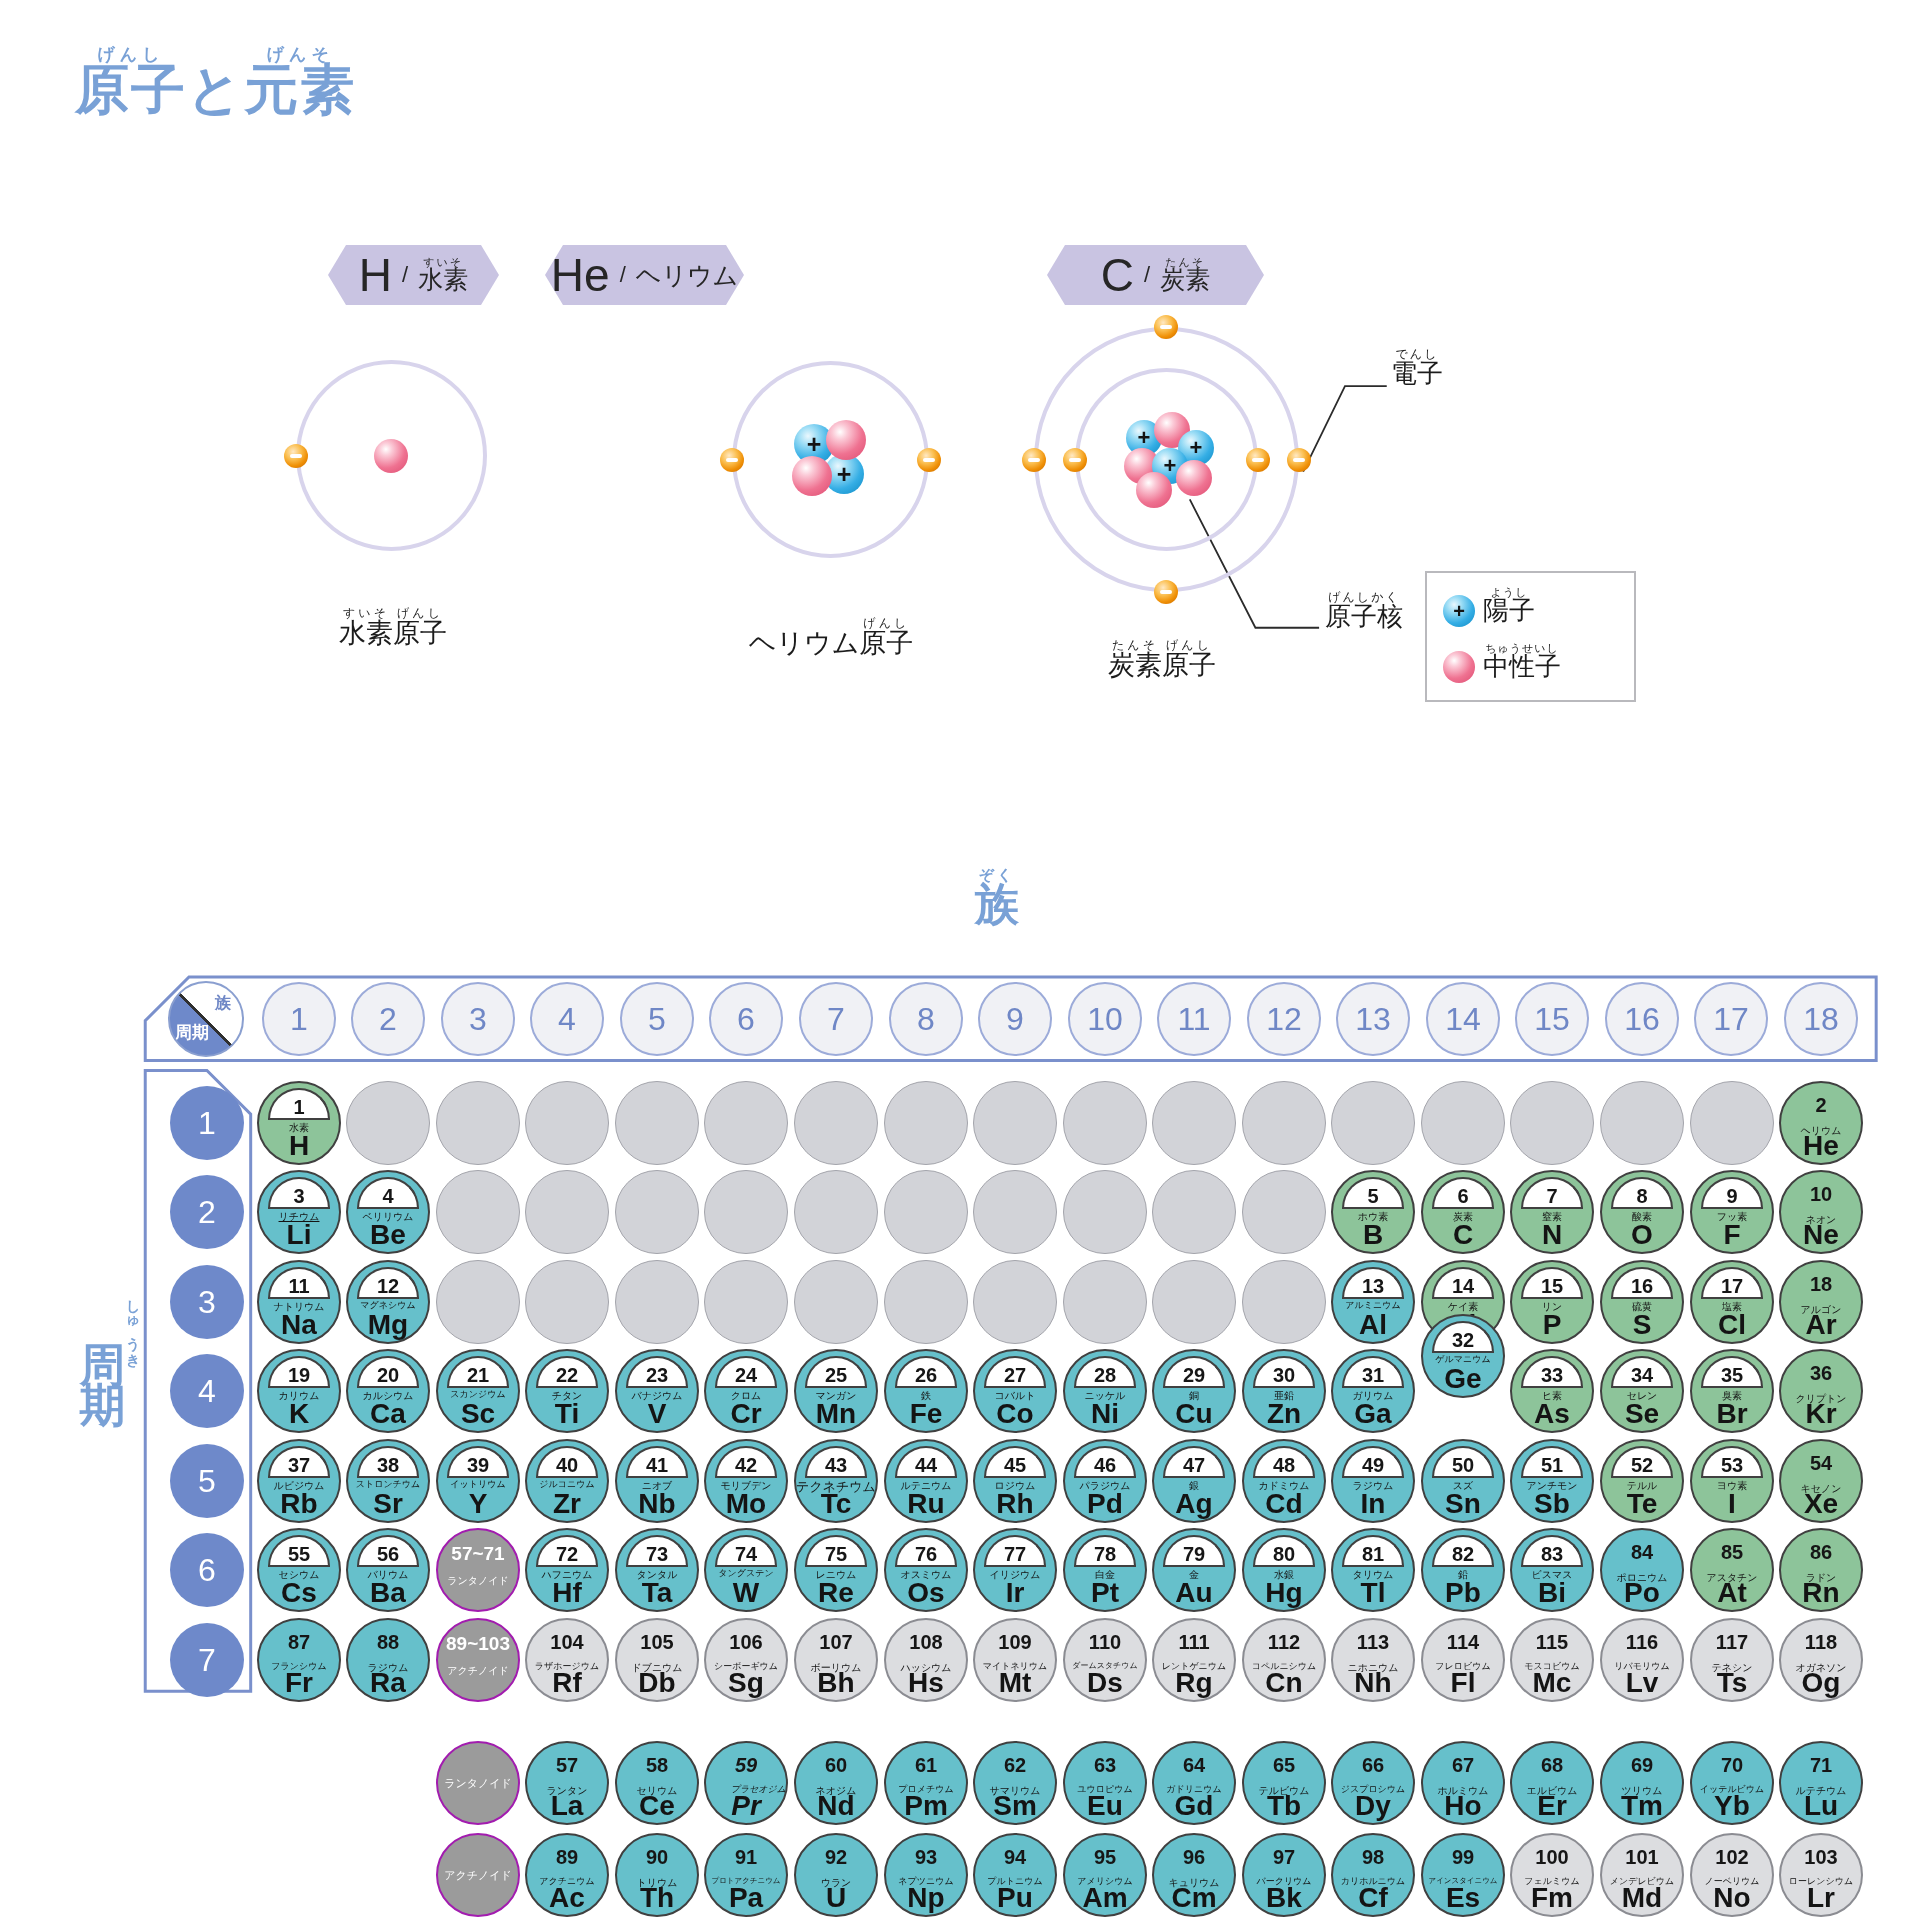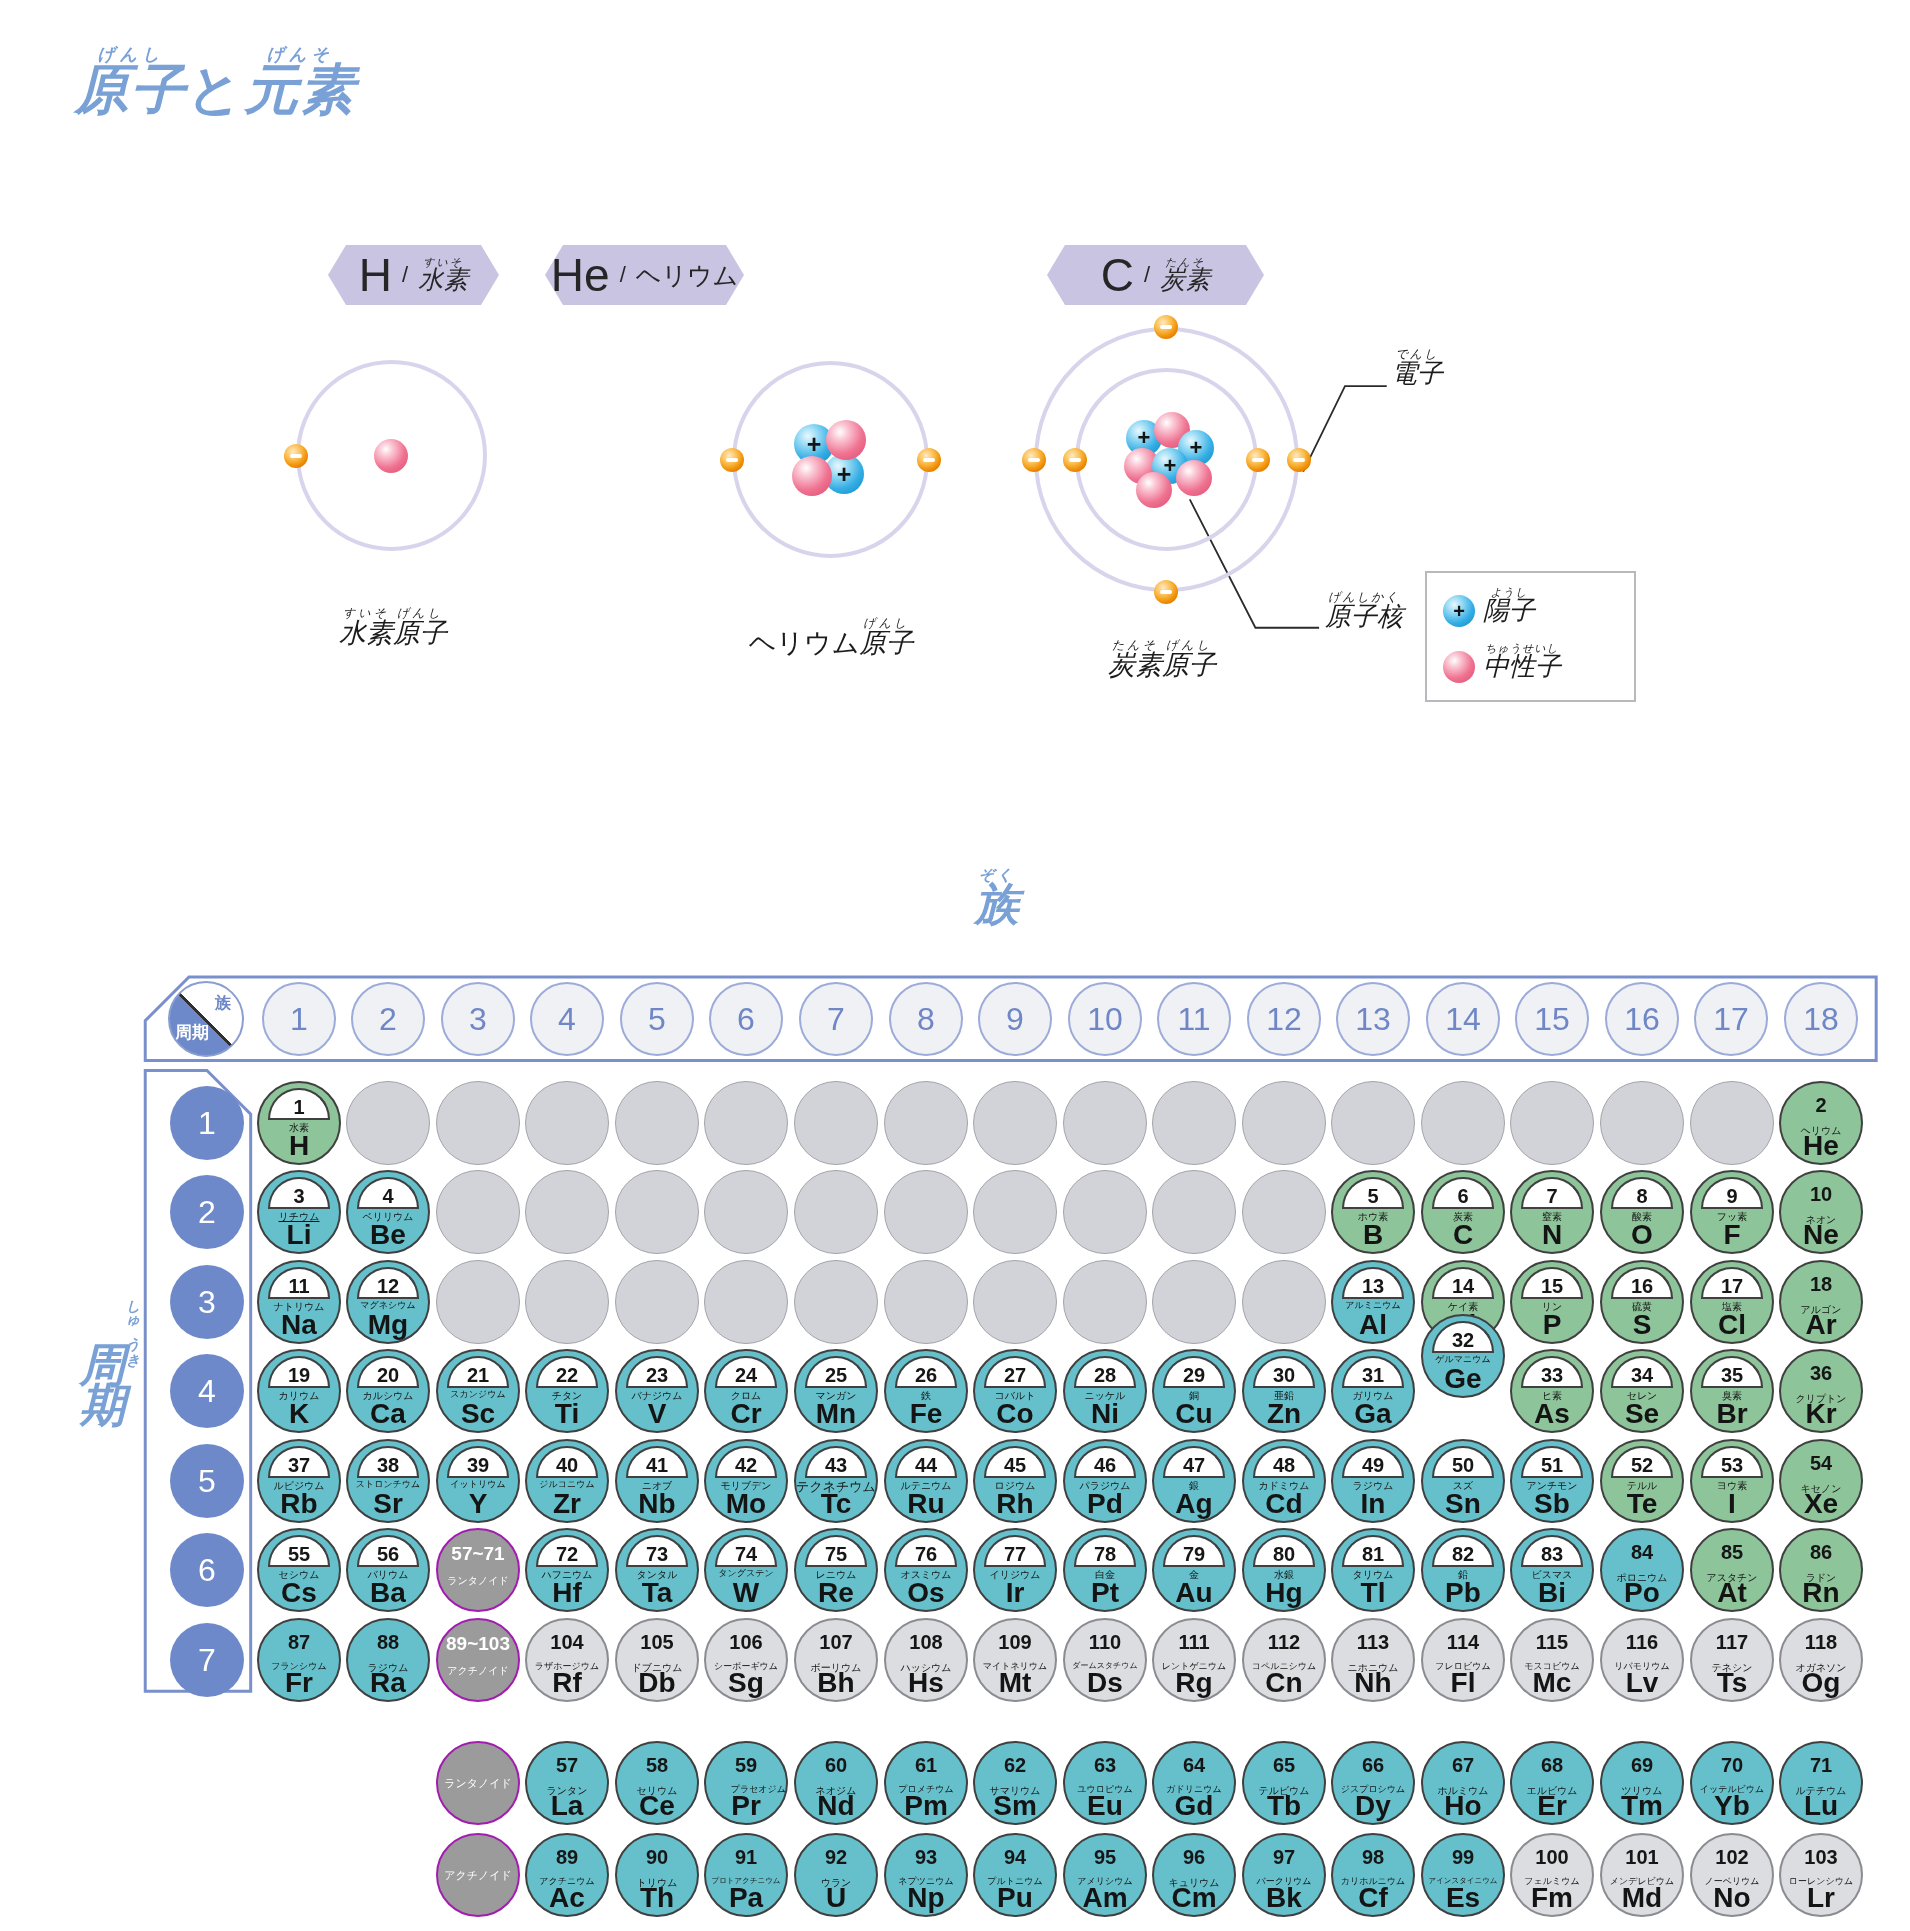--- a/index.html
+++ b/index.html
@@ -1,19 +1,19 @@
 <!DOCTYPE html>
 <html><head>
 <meta charset="utf-8">
 <style>
   html,body{margin:0;padding:0;background:#fff;}
   body{font-family:"Liberation Sans","DejaVu Sans",sans-serif;}
   #canvas{position:relative;width:1910px;height:1931px;background:#ffffff;overflow:hidden;}
   .abs{position:absolute;}
-  ruby{ruby-position:over;font-style:italic;}
+  ruby{ruby-position:over;}
   rt{text-align:center;}
 
   .big-title{position:absolute;margin:0;font-size:54px;font-weight:700;color:#79a1d6;line-height:1.15;letter-spacing:2px;}
   .big-title rt{font-size:17px;font-weight:700;letter-spacing:5px;}
 
   .banner{position:absolute;top:245px;height:60px;background:#c9c4e2;display:flex;align-items:center;justify-content:center;gap:10px;
     clip-path:polygon(0 50%,18px 0,calc(100% - 18px) 0,100% 50%,calc(100% - 18px) 100%,18px 100%);}
   .bsym{font-size:46px;color:#262626;line-height:1;}
   .bslash{font-size:22px;color:#262626;line-height:1;}
   .bname{font-size:25px;color:#262626;line-height:1.05;}
@@ -812,21 +812,21 @@
     <div class="cell c-T flat" style="left: 525px; top: 1741px; width: 84px; height: 84px;">
       <div class="numflat">57</div>
       <div class="ename" style="font-size: 10px;">ランタン</div>
       <div class="esym">La</div>
     </div>
     <div class="cell c-T flat" style="left: 615px; top: 1741px; width: 84px; height: 84px;">
       <div class="numflat">58</div>
       <div class="ename" style="font-size: 10px;">セリウム</div>
       <div class="esym">Ce</div>
     </div>
-    <div class="cell c-T flat" style="left: 704px; top: 1741px; width: 84px; height: 84px;">
+    <div class="cell c-T flat" style="left: 704px; top: 1741px; width: 84px; height: 84px; font-style: italic;">
       <div class="numflat">59</div>
       <div class="ename" style="font-size: 9px; text-align: right;">プラセオジム</div>
       <div class="esym">Pr</div>
     </div>
     <div class="cell c-T flat" style="left: 794px; top: 1741px; width: 84px; height: 84px;">
       <div class="numflat">60</div>
       <div class="ename" style="font-size: 10px;">ネオジム</div>
       <div class="esym">Nd</div>
     </div>
     <div class="cell c-T flat" style="left: 884px; top: 1741px; width: 84px; height: 84px;">

